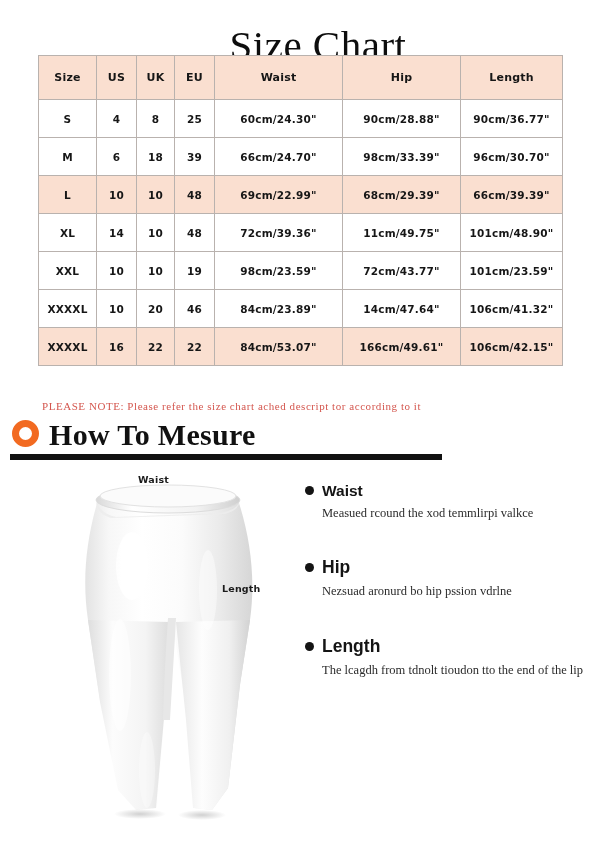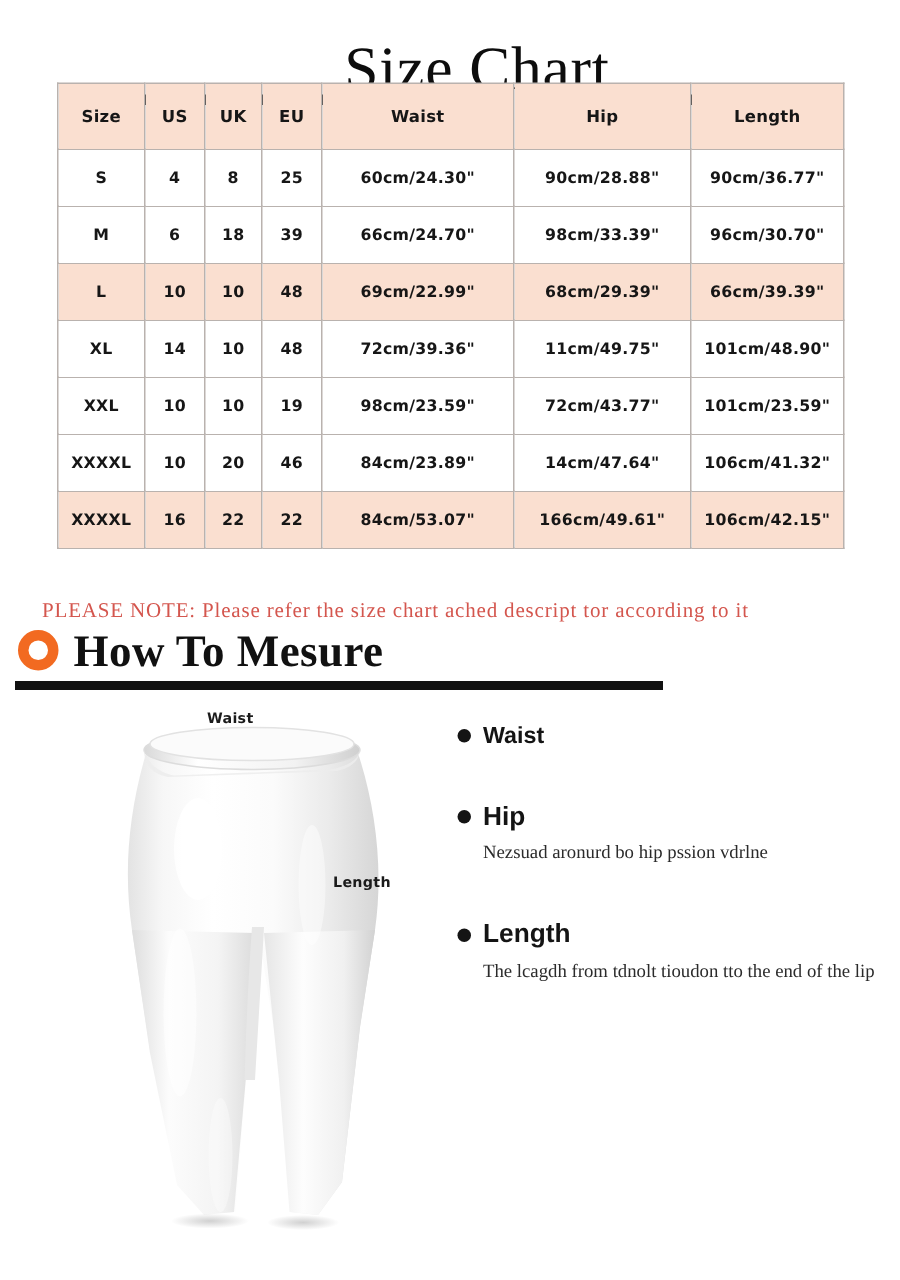--- a/index.html
+++ b/index.html
@@ -81,23 +81,23 @@
   col.c-us   { width: 40px; }
   col.c-uk   { width: 38px; }
   col.c-eu   { width: 40px; }
   col.c-waist{ width: 128px; }
   col.c-hip  { width: 118px; }
   col.c-len  { width: 102px; }
 
   
   .note {
     position: absolute;
-    left: 28px;
+    left: 42px;
     top: 400px;
-    font-size: 14px;
+    font-size: 11px;
     color: #d4564e;
     letter-spacing: 0.55px;
     font-family: "Liberation Serif", serif;
     filter: blur(0.45px);
     white-space: nowrap;
   }
 
   
   .howto-block {
     position: absolute;
@@ -362,20 +362,21 @@
   <div class="lbl lbl-waist">Waist</div>
   <div class="lbl lbl-length">Length</div>
 </div>
 
 <div class="defs">
     <div class="def-item">
       <div class="def-head">
         <span class="bullet"></span>
         <span class="def-title">Waist</span>
       </div>
+      <div class="def-body">Measued rcound the xod temmlirpi valkce</div>
     </div>
     <div class="def-item big">
       <div class="def-head">
         <span class="bullet"></span>
         <span class="def-title">Hip</span>
       </div>
       <div class="def-body">Nezsuad aronurd bo hip pssion vdrlne</div>
     </div>
     <div class="def-item big">
       <div class="def-head">

